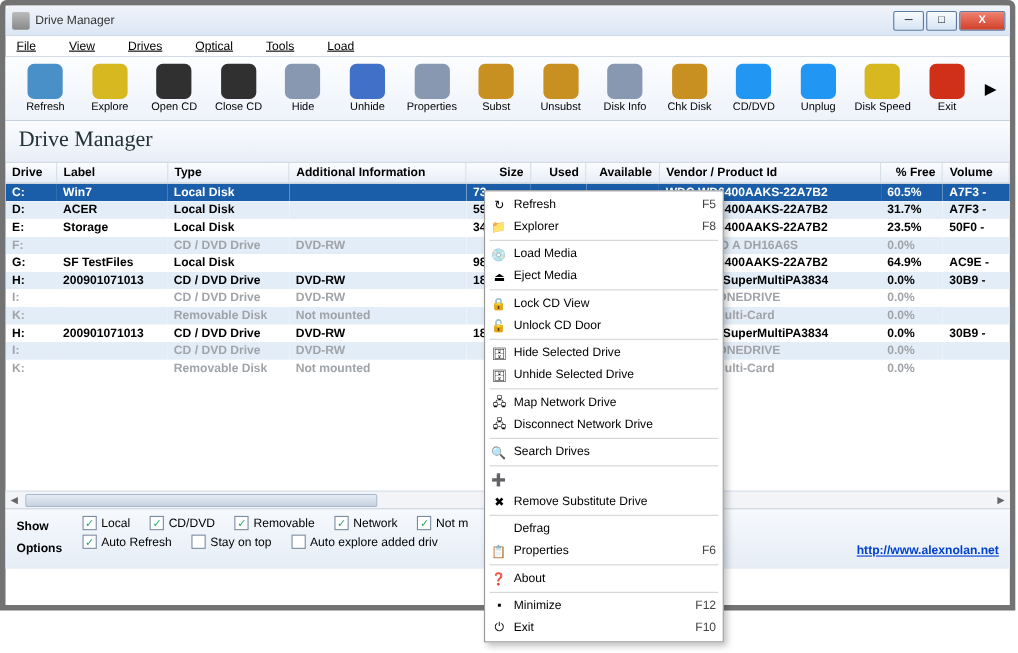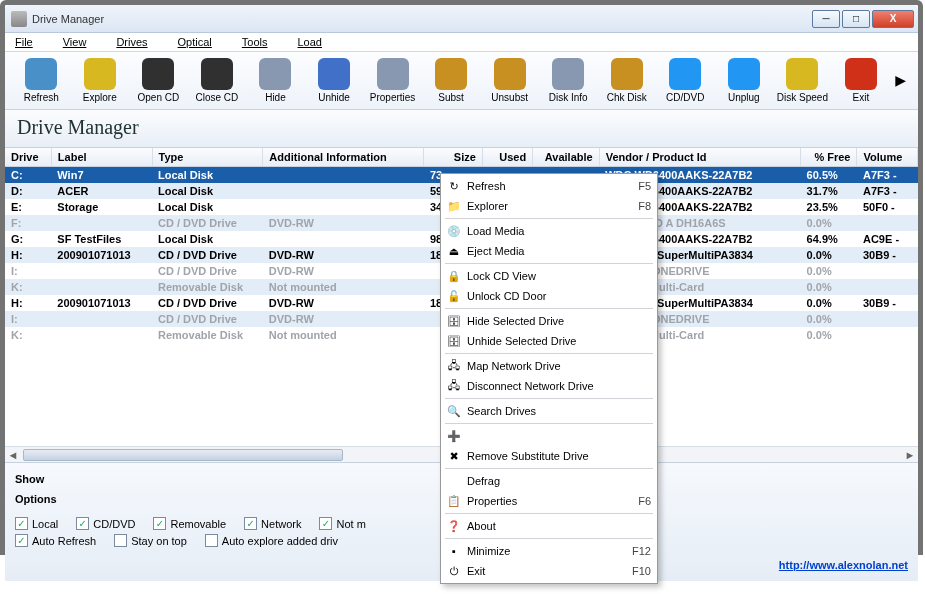--- a/index.html
+++ b/index.html
@@ -39,21 +39,21 @@
 tr.mute td { color: #a0a4a8; }
 td.b { font-weight: bold; }
 td.r { }
 
 
 .hscroll { height: 16px; background: #f2f4f7; border-top: 1px solid #d6dee8; display: flex; align-items: center; }
 .hscroll .arr { width: 16px; text-align: center; color: #666; }
 .hscroll .thumb { width: 320px; height: 12px; background: linear-gradient(#e6ecf4,#c6d2e2); border: 1px solid #a8b8cc; border-radius: 2px; margin-left: 2px; }
 
 
-.bottom { display: flex; border-top: 1px solid #c8d2de; background: linear-gradient(#f6f9fd,#e6edf6); padding: 6px 10px 8px; gap: 8px; flex-direction: column; }
+.bottom { display: flex; border-top: 1px solid #c8d2de; background: linear-gradient(#f6f9fd,#e6edf6); padding: 6px 10px 8px; gap: 8px; }
 .bottom .labcol { width: 52px; font-weight: bold; line-height: 20px; }
 .bottom .cks { flex: 1; }
 .ckrow { display: flex; gap: 18px; margin-bottom: 4px; }
 .ck { display: flex; align-items: center; gap: 4px; }
 .ckbox { width: 13px; height: 13px; border: 1px solid #7a8aa0; background: #fff; display: inline-flex; align-items: center; justify-content: center; font-size: 10px; color: #2a6; }
 .link { color: #0040d0; text-decoration: underline; font-weight: bold; align-self: flex-end; margin-bottom: 2px; margin-left: 24px; }
 
 
 .ctxmenu { position: absolute; left: 440px; top: 173px; width: 218px; background: #fff; border: 1px solid #999; box-shadow: 3px 3px 6px rgba(0,0,0,0.25); z-index: 50; padding: 2px 0; }
 .ctxmenu .mi { display: flex; align-items: center; height: 20px; padding: 0 6px 0 4px; }

